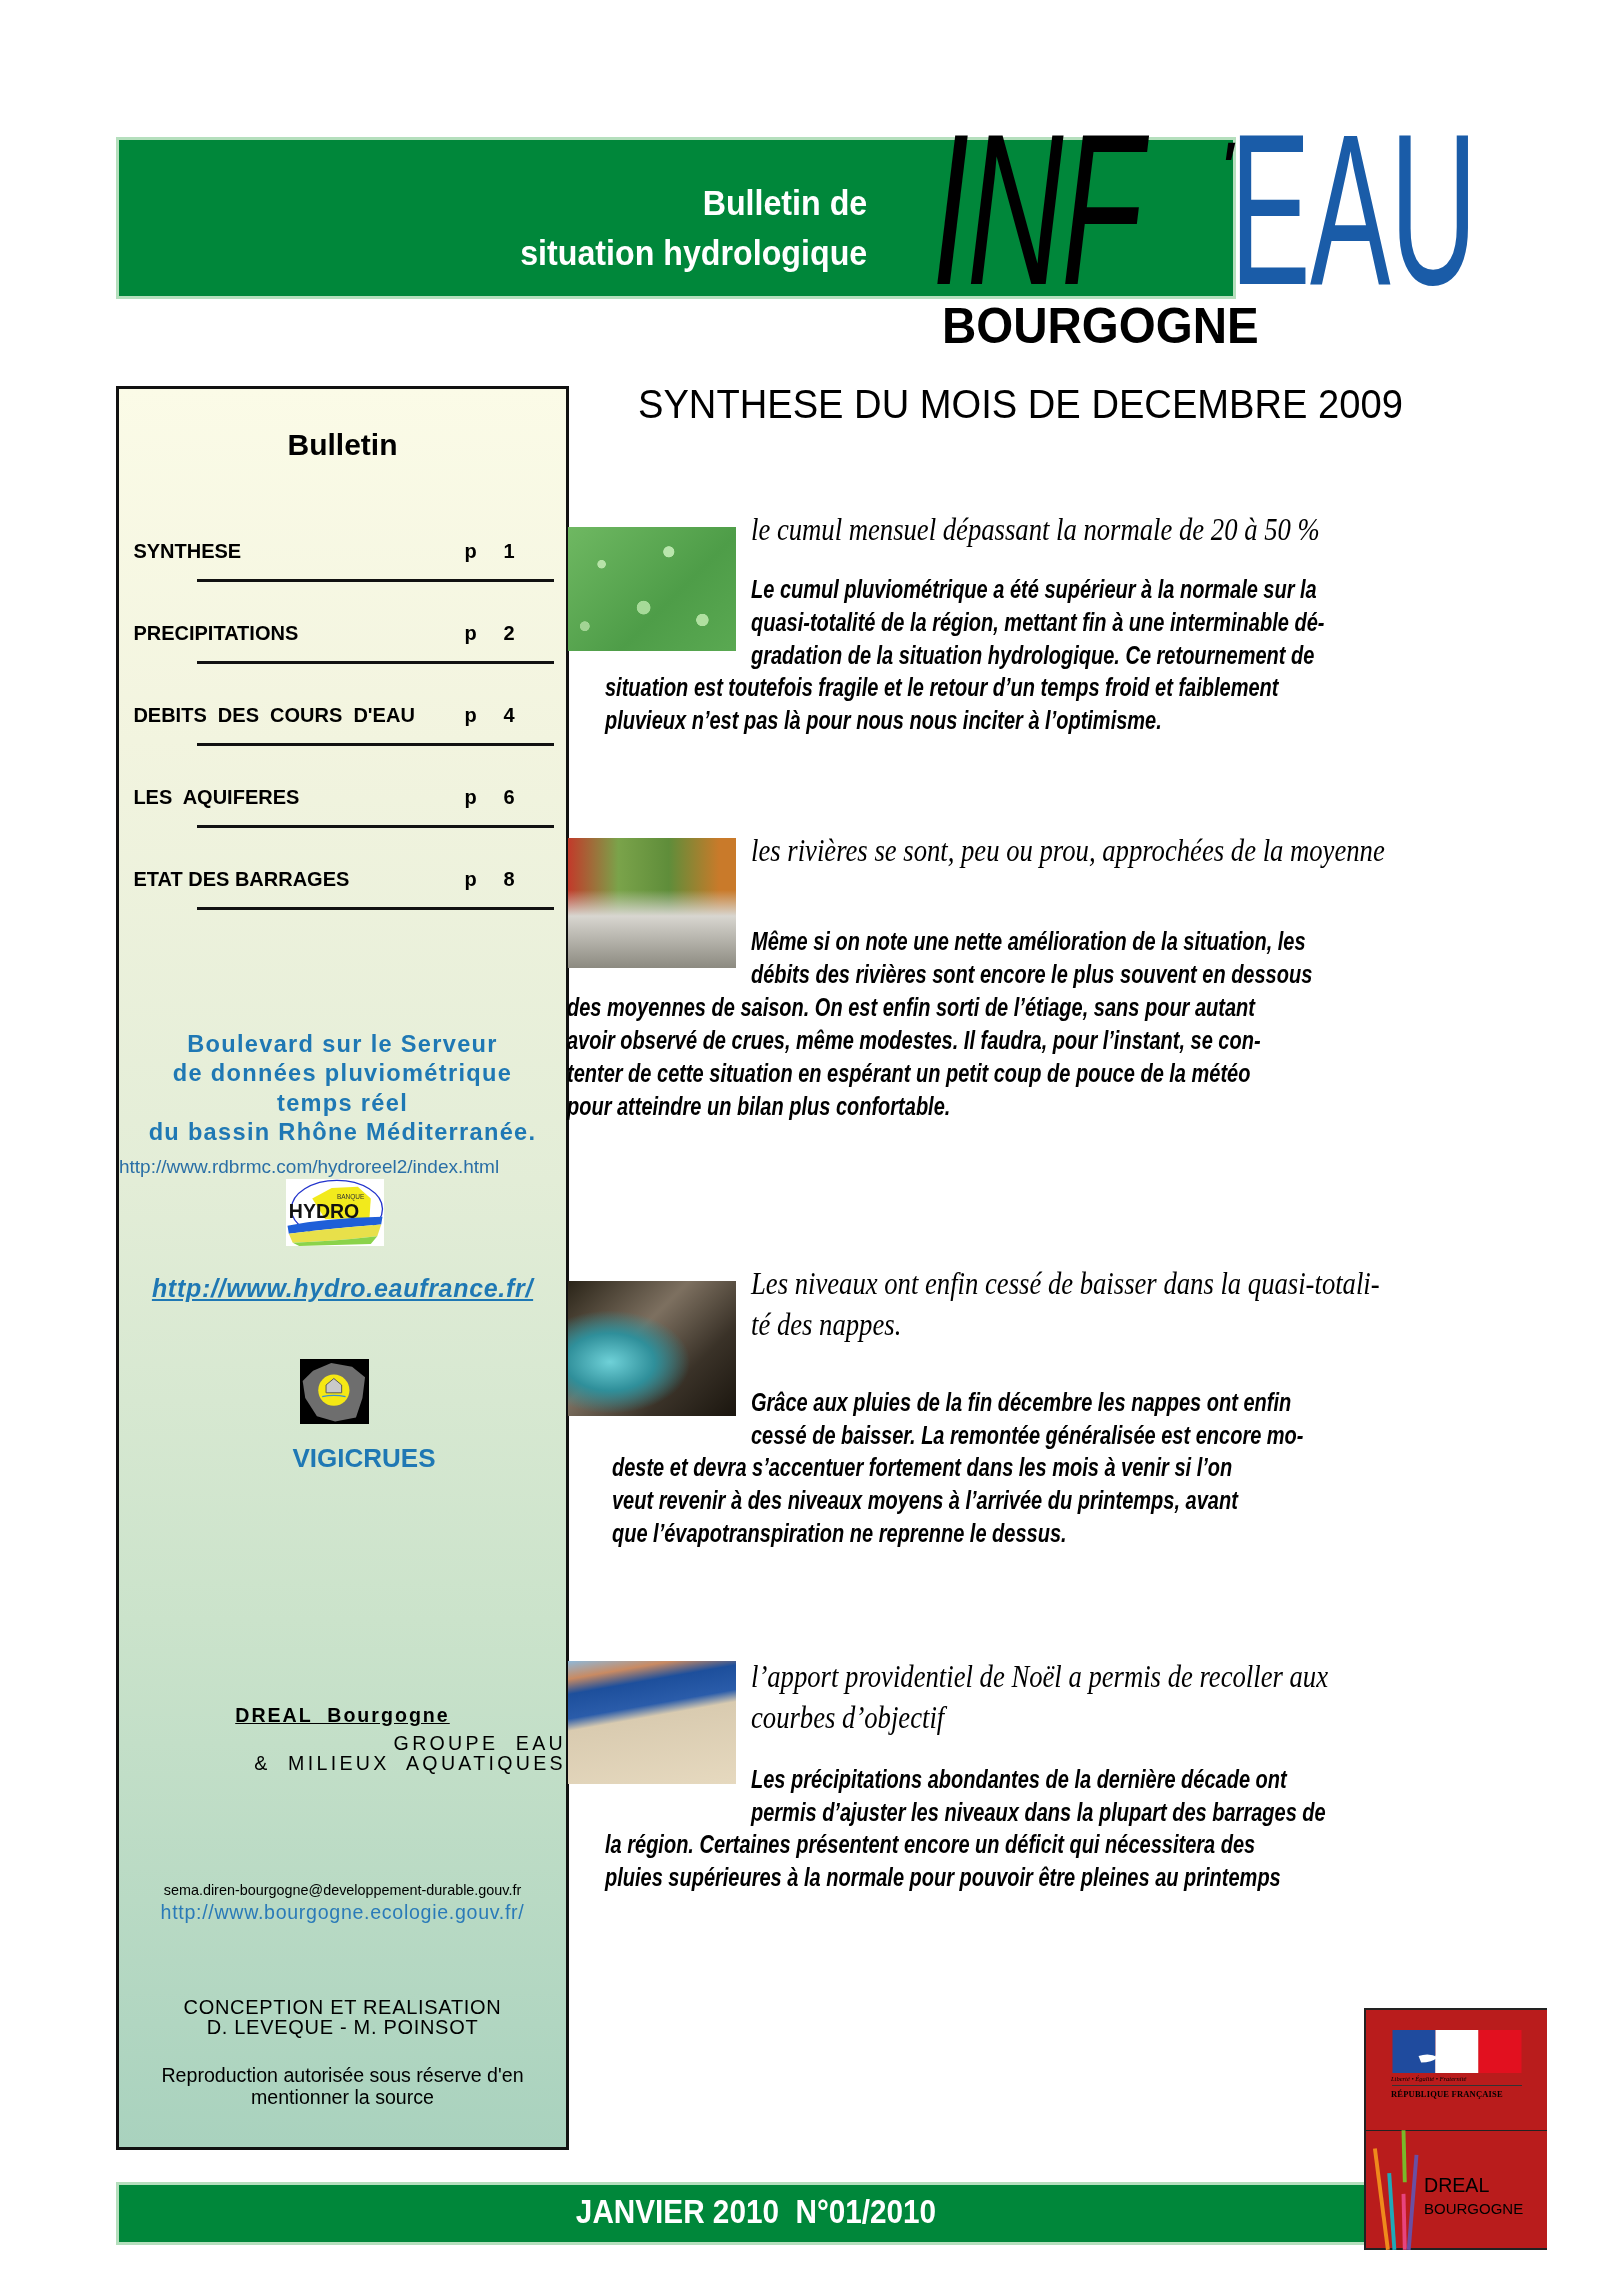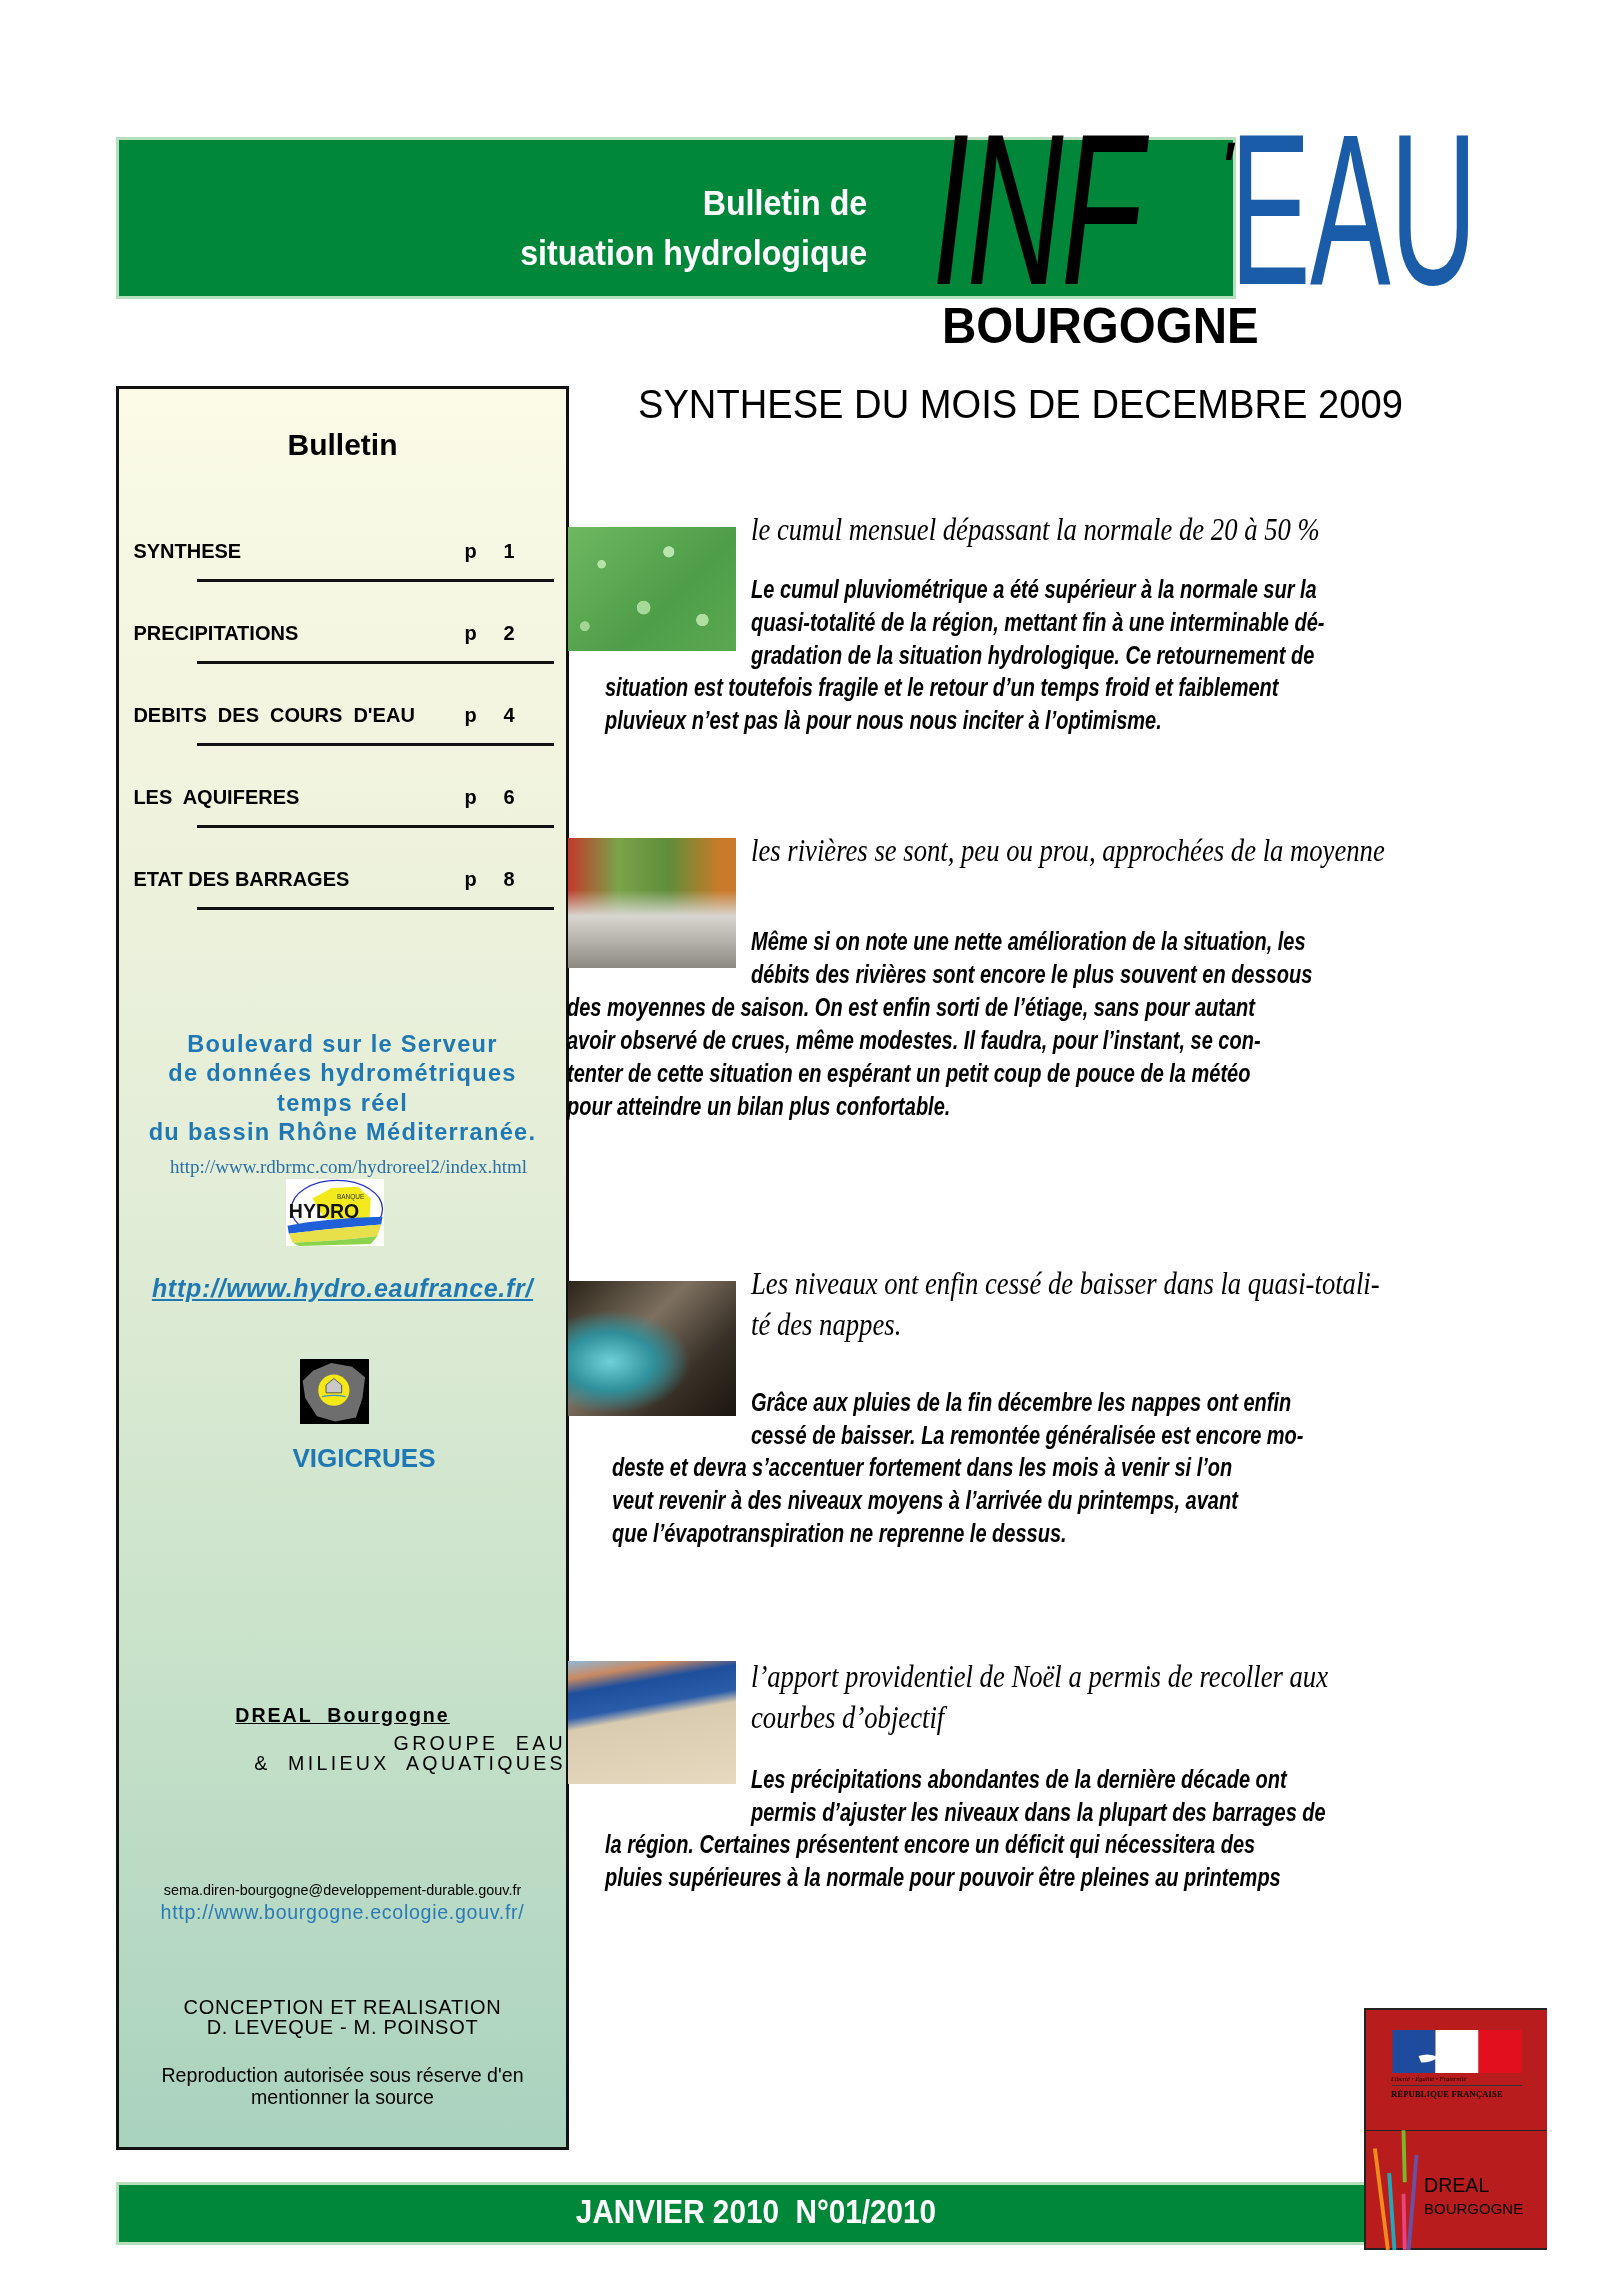--- a/index.html
+++ b/index.html
@@ -19,21 +19,21 @@
   .som-title { position:absolute; left:0; right:0; top:39px; text-align:center; font-size:30px; font-weight:bold; }
   .toc { position:absolute; left:14.4px; right:11.8px; top:151px; }
   .toc-item { position:relative; height:82px; }
   .toc-label { position:absolute; left:0; top:0; font-size:20px; font-weight:bold; white-space:nowrap; }
   .toc-p { position:absolute; left:331px; top:0; font-size:20px; font-weight:bold; }
   .toc-num { position:absolute; left:370px; top:0; font-size:20px; font-weight:bold; }
   .toc-rule { position:absolute; left:64px; right:0; top:39px; height:3.3px; background:#111; }
 
   .sb-blue { position:absolute; left:0; right:0; text-align:center; color:#1f78b4; font-weight:bold; }
   .welcome { top:641px; font-size:23.6px; line-height:29.4px; letter-spacing:1.3px; }
-  .rdb-url { position:absolute; left:0; right:0; top:767px; text-align:center; font-family:Liberation Serif, serif; color:#2a6fa6; font-size:19px;padding-left:12px; }
+  .rdb-url { position:absolute; left:0; right:0; top:767px; font-family:Liberation Sans, sans-serif; color:#2a6fa6; font-size:19px; }
   .hydro-logo { position:absolute; left:167px; top:790px; width:98px; height:67px; background:#fff; overflow:hidden; }
   .hydro-url { top:885px; font-size:25px; font-style:italic; text-decoration:underline; letter-spacing:0.7px; }
   .vigi-logo { position:absolute; left:181px; top:970px; width:69px; height:65px; background:#000; overflow:hidden; }
   .vigi-label { top:1054px; font-size:26px;margin-left:43px; }
 
   .dreal-title { position:absolute; left:0; right:0; top:1315px; text-align:center; font-size:19.6px; font-weight:bold; letter-spacing:2px; }
   .grp { position:absolute; left:0; right:0; top:1345px; text-align:right; font-size:19.6px; line-height:19.6px; letter-spacing:3.3px;margin-left:6px; }
   .addr { position:absolute; left:0; right:0; top:1433px; text-align:center; font-size:19.6px; line-height:19.6px; }
   .mel { font-weight:bold; font-style:italic; }
   .email { position:absolute; left:0; right:0; top:1493px; text-align:center; font-size:14.4px; }
@@ -103,21 +103,21 @@
     <div class="toc-item">
       <span class="toc-label">ETAT DES BARRAGES</span>
       <span class="toc-p">p</span>
       <span class="toc-num">8</span>
       <div class="toc-rule"></div>
     </div>
   </div>
 
   <div class="sb-blue welcome">
     <div>Boulevard sur le Serveur</div>
-    <div>de données hydrométriques</div>
+    <div>de données pluviométrique</div>
     <div>temps réel</div>
     <div>du bassin Rhône Méditerranée.</div>
   </div>
   <div class="rdb-url">http://www.rdbrmc.com/hydroreel2/index.html</div>
 
   <div class="hydro-logo">
     <svg width="98" height="67" viewBox="0 0 150 103">
       <ellipse cx="78" cy="46" rx="70" ry="44" fill="none" stroke="#2233cc" stroke-width="2"></ellipse>
       <path d="M40 30 L70 14 L110 12 L130 30 L128 60 L60 62 Z" fill="#f2ea1c"></path>
       <path d="M2 72 Q60 60 148 58 L146 70 Q70 76 4 84 Z" fill="#1f5fd8"></path>

